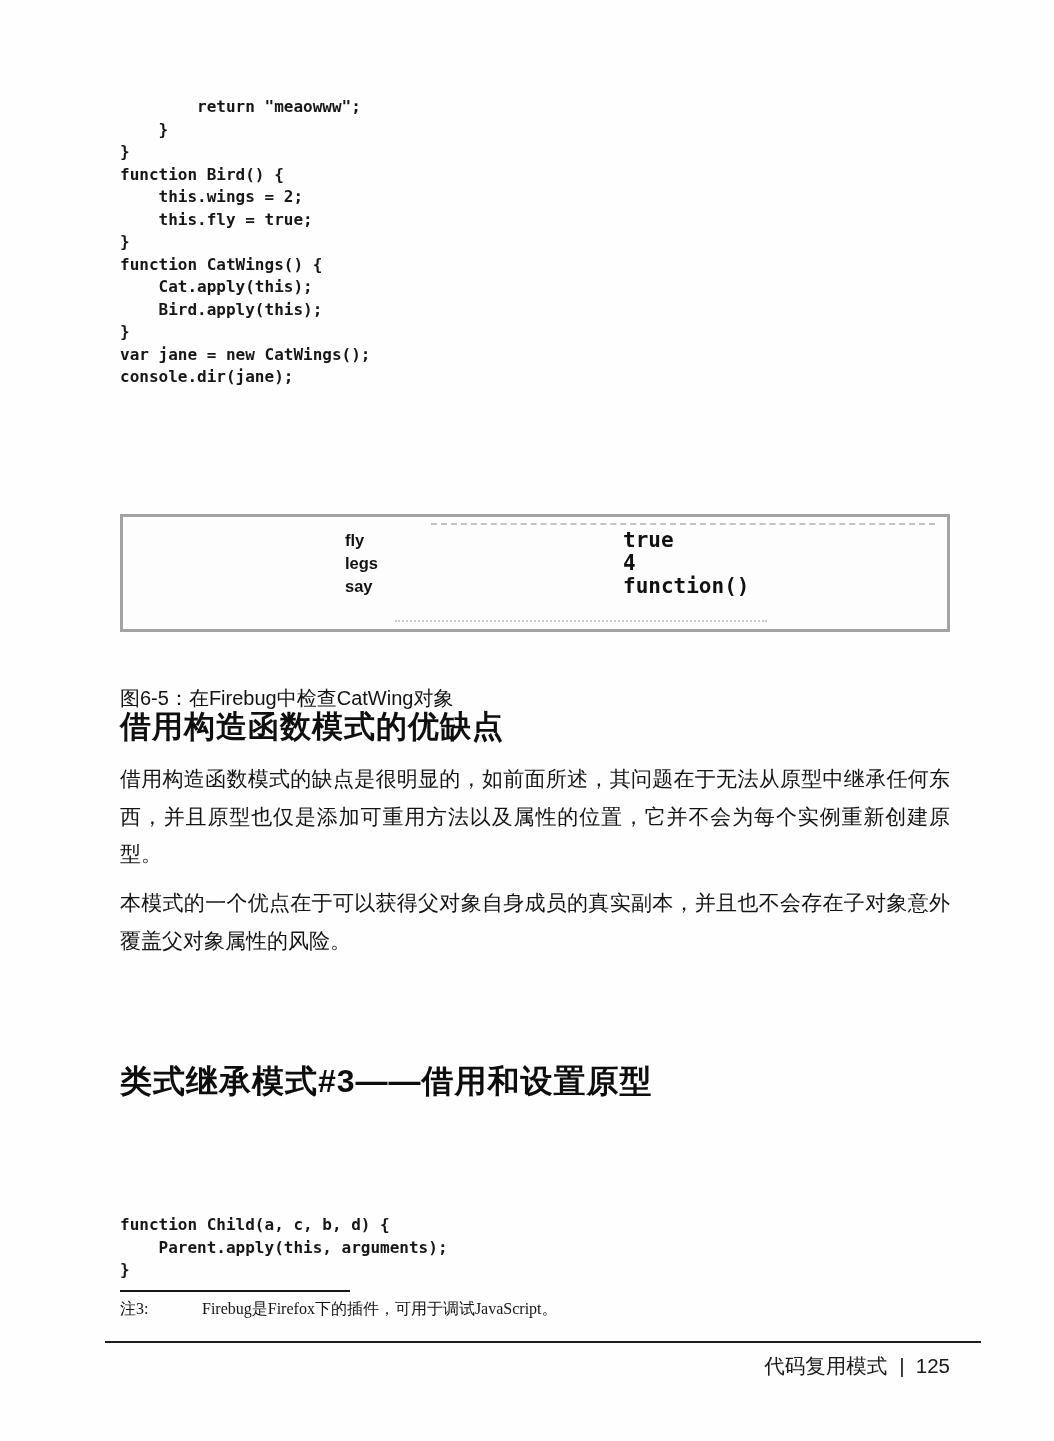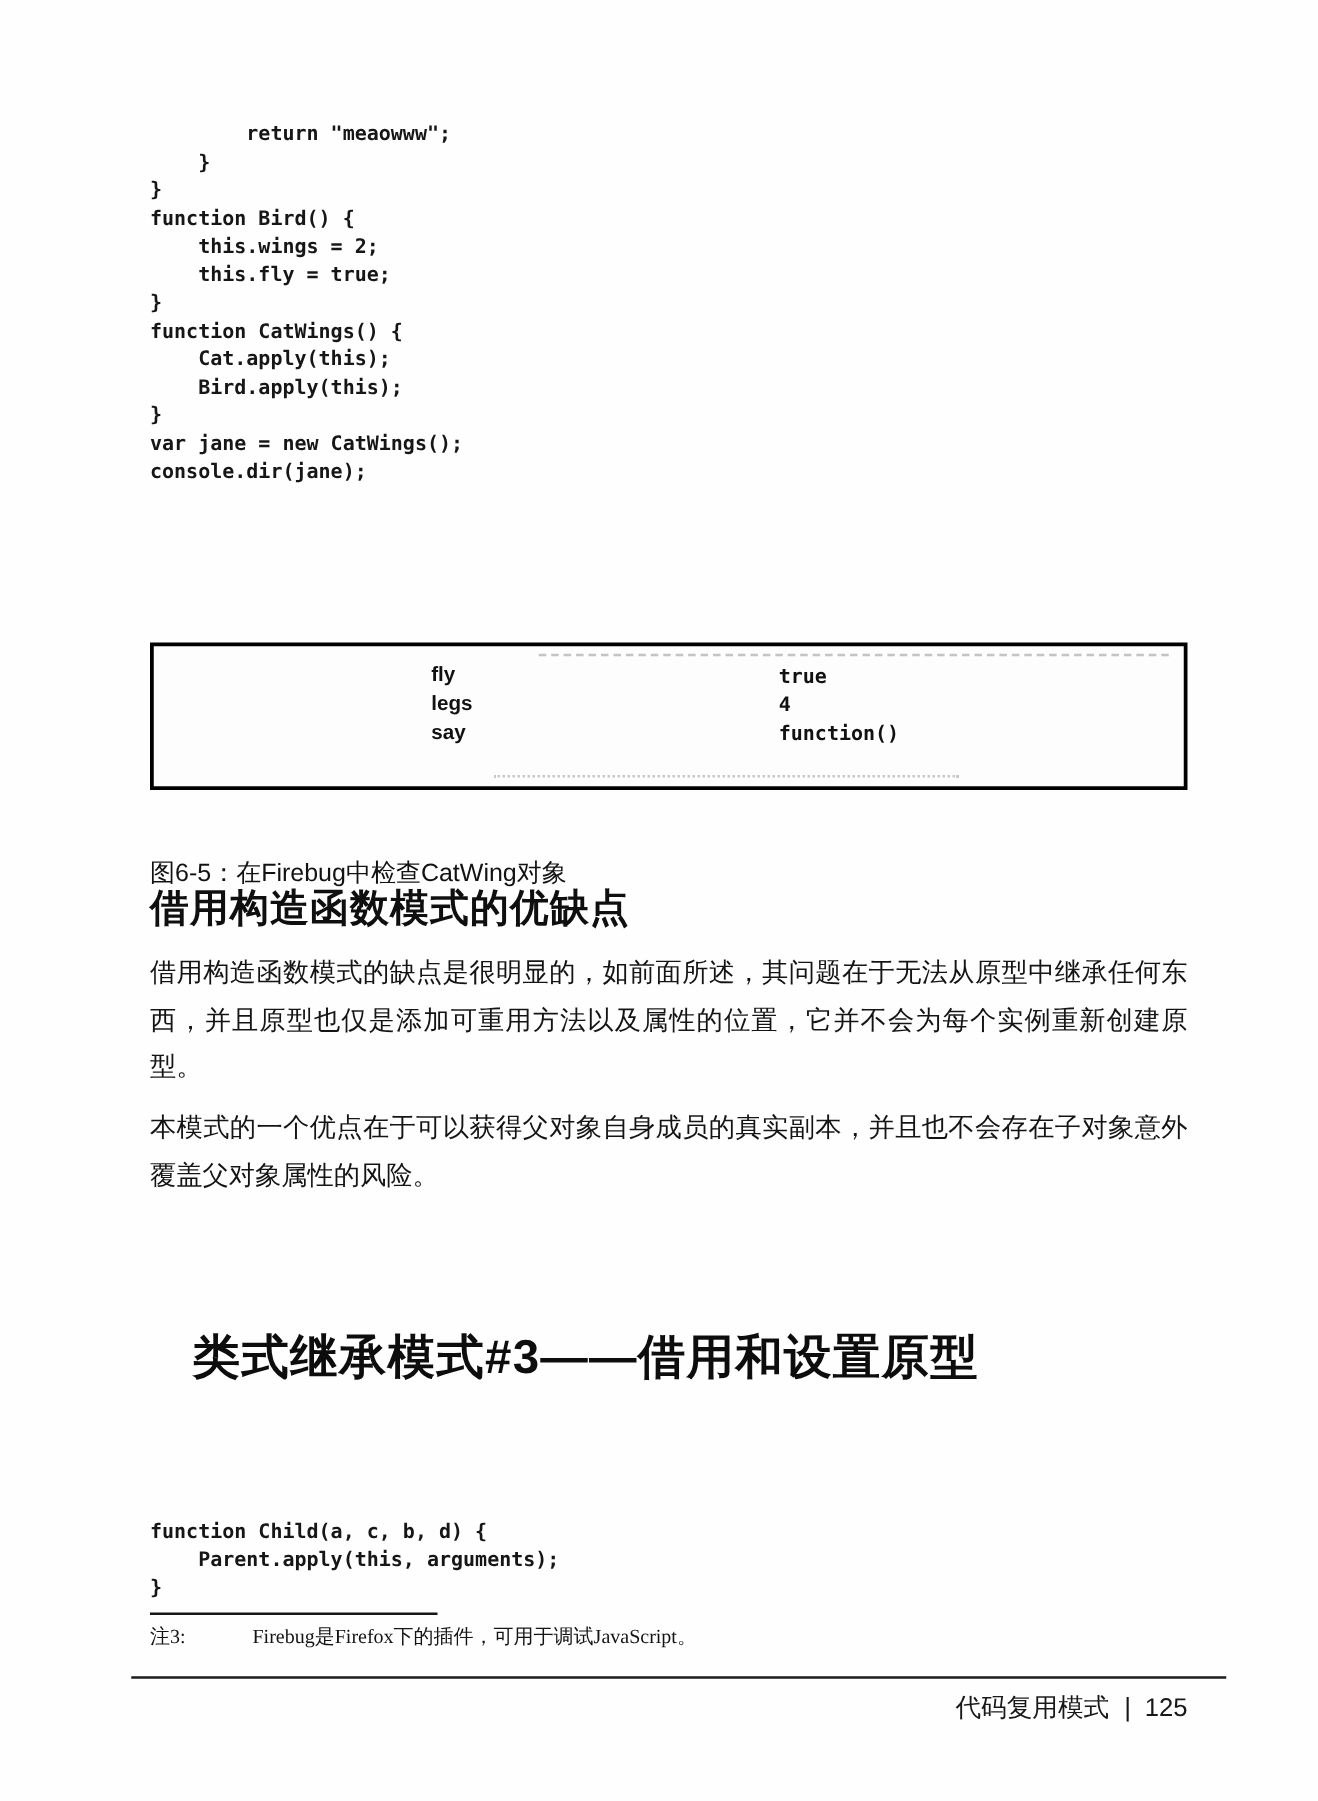--- a/index.html
+++ b/index.html
@@ -40,34 +40,34 @@
     font-family: "DejaVu Sans Mono", monospace;
     font-size: 19px;
     font-weight: bold;
   }
 
   #para-result { top: 412px; }
 
   #figure-box {
     top: 514px;
     height: 118px;
-    border: 3px solid #000000;
+    border: 3px solid #a3a3a3;
     background: #fdfdfd;
     padding-top: 12px;
   }
   .fig-row { display: flex; padding-left: 222px; line-height: 23px; }
   .fig-label {
     width: 278px;
     font-weight: bold;
     font-size: 16.5px;
     color: #111;
   }
   .fig-value {
     font-family: "DejaVu Sans Mono", monospace;
-    font-size: 16px;
+    font-size: 21px;
     font-weight: bold;
     color: #111;
   }
   .artifact-line-top {
     position: absolute; top: 6px; left: 308px; right: 12px;
     border-top: 2px dashed #c4c4c4;
   }
   .artifact-line-bottom {
     position: absolute; bottom: 7px; left: 272px; width: 372px;
     border-top: 2px dotted #c9c9c9;
@@ -81,26 +81,25 @@
     color: #0f0f0f;
     letter-spacing: 1px;
   }
   #heading-pros-cons { top: 706px; }
 
   #para-1 { top: 760px; }
   #para-2 { top: 884px; }
   #para-3 { top: 970px; }
 
   h1.chapter-heading {
-    font-size: 38px;
+    font-size: 32px;
     font-weight: bold;
     color: #0d0d0d;
     letter-spacing: 1px;
     white-space: nowrap;
-    margin-left: 34px;
   }
   #heading-pattern3 { top: 1060px; }
 
   #para-4 { top: 1130px; }
   #code-block-bottom { top: 1214px; }
 
   #footnote-rule {
     top: 1290px; left: 120px; width: 230px;
     border-top: 2px solid #161616;
   }

